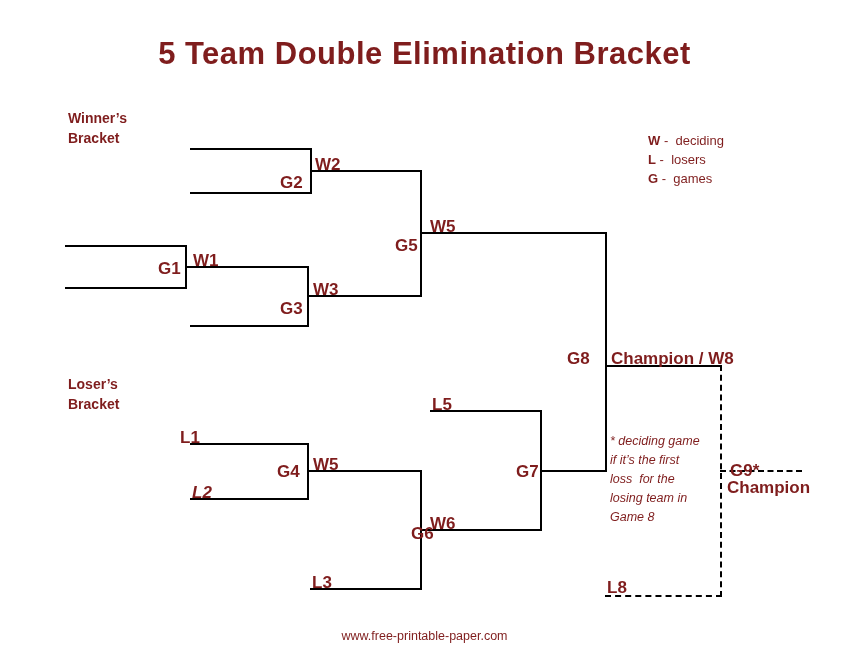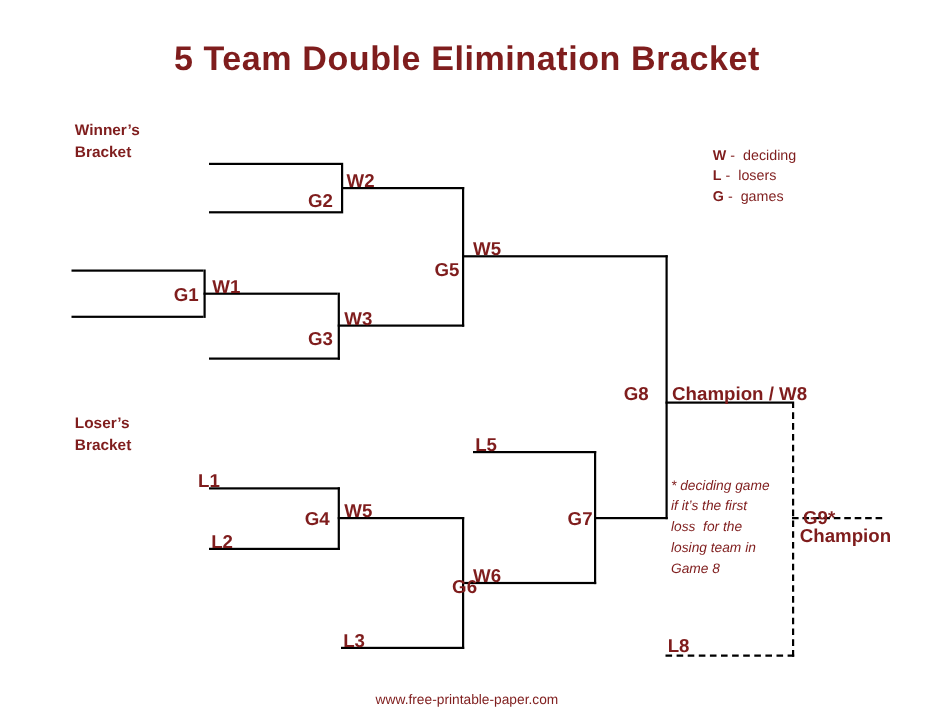--- a/index.html
+++ b/index.html
@@ -98,21 +98,21 @@
   <span class="lbl" style="left:280px; top:299px;">G3</span>
   <span class="lbl" style="left:313px; top:280px;">W3</span>
 
   <span class="lbl" style="left:395px; top:236px;">G5</span>
   <span class="lbl" style="left:430px; top:217px;">W5</span>
 
   <span class="lbl" style="left:567px; top:349px;">G8</span>
   <span class="lbl" style="left:611px; top:349px;">Champion / W8</span>
 
   <span class="lbl" style="left:180px; top:428px;">L1</span>
-  <span class="lbl" style="left:192px; top:483px;">L2</span>
+  <span class="lbl" style="left:192px; top:483px;font-style:italic;">L2</span>
   <span class="lbl" style="left:277px; top:462px;">G4</span>
   <span class="lbl" style="left:313px; top:455px;">W5</span>
 
   <span class="lbl" style="left:312px; top:573px;">L3</span>
   <span class="lbl" style="left:395px; top:524px;margin-left:16px;">G6</span>
   <span class="lbl" style="left:430px; top:514px;">W6</span>
 
   <span class="lbl" style="left:432px; top:395px;text-align:right;">L5</span>
   <span class="lbl" style="left:516px; top:462px;">G7</span>
 

